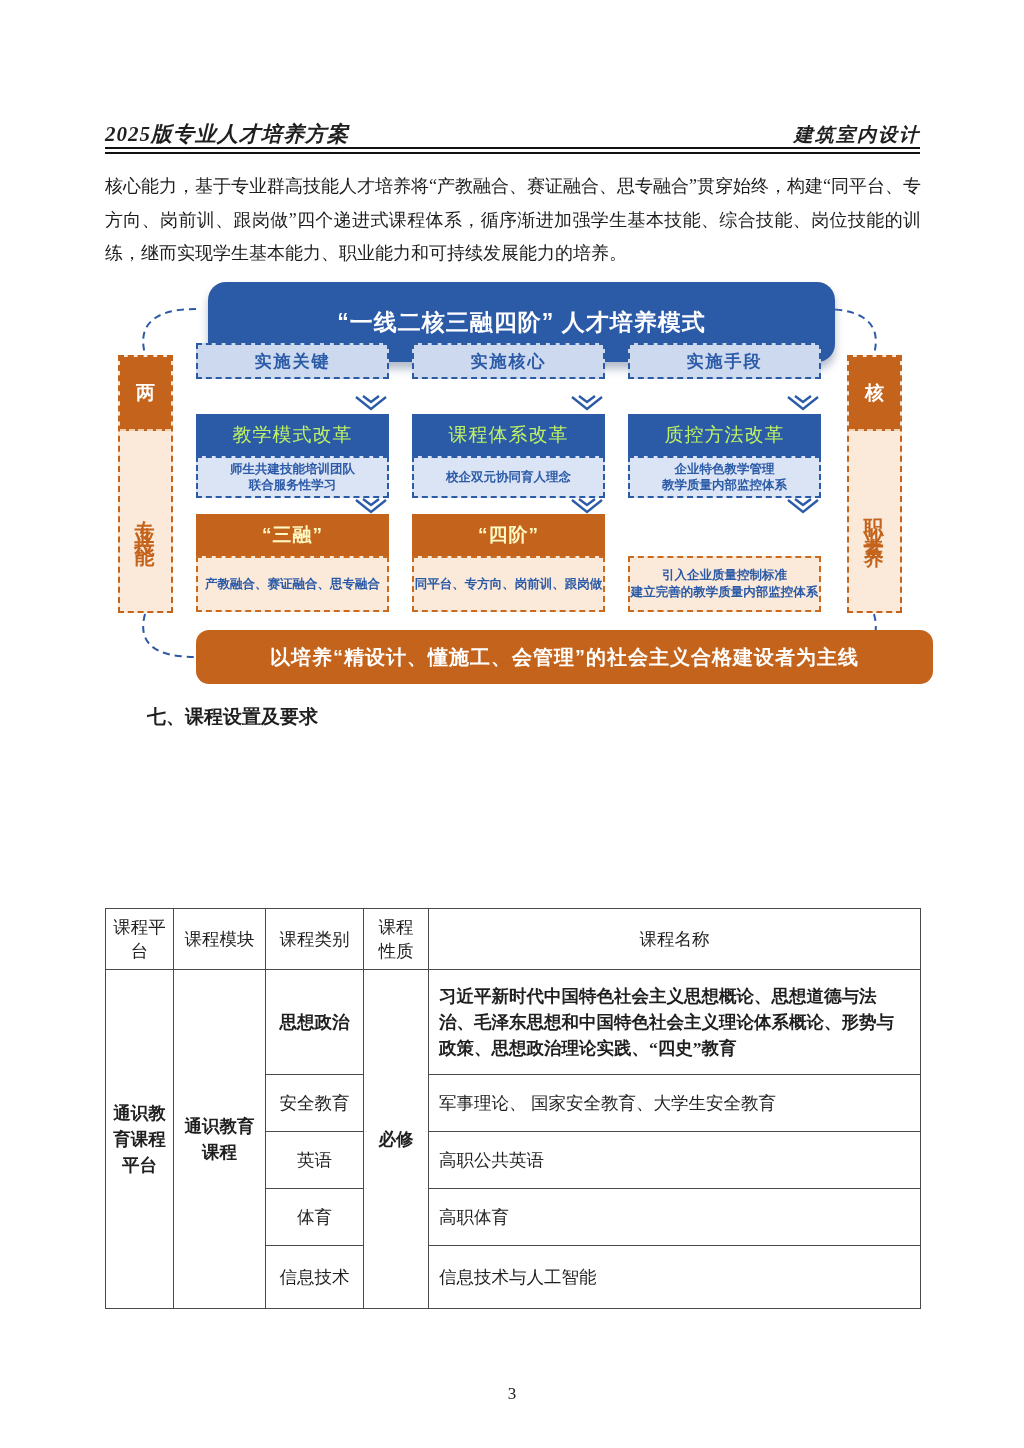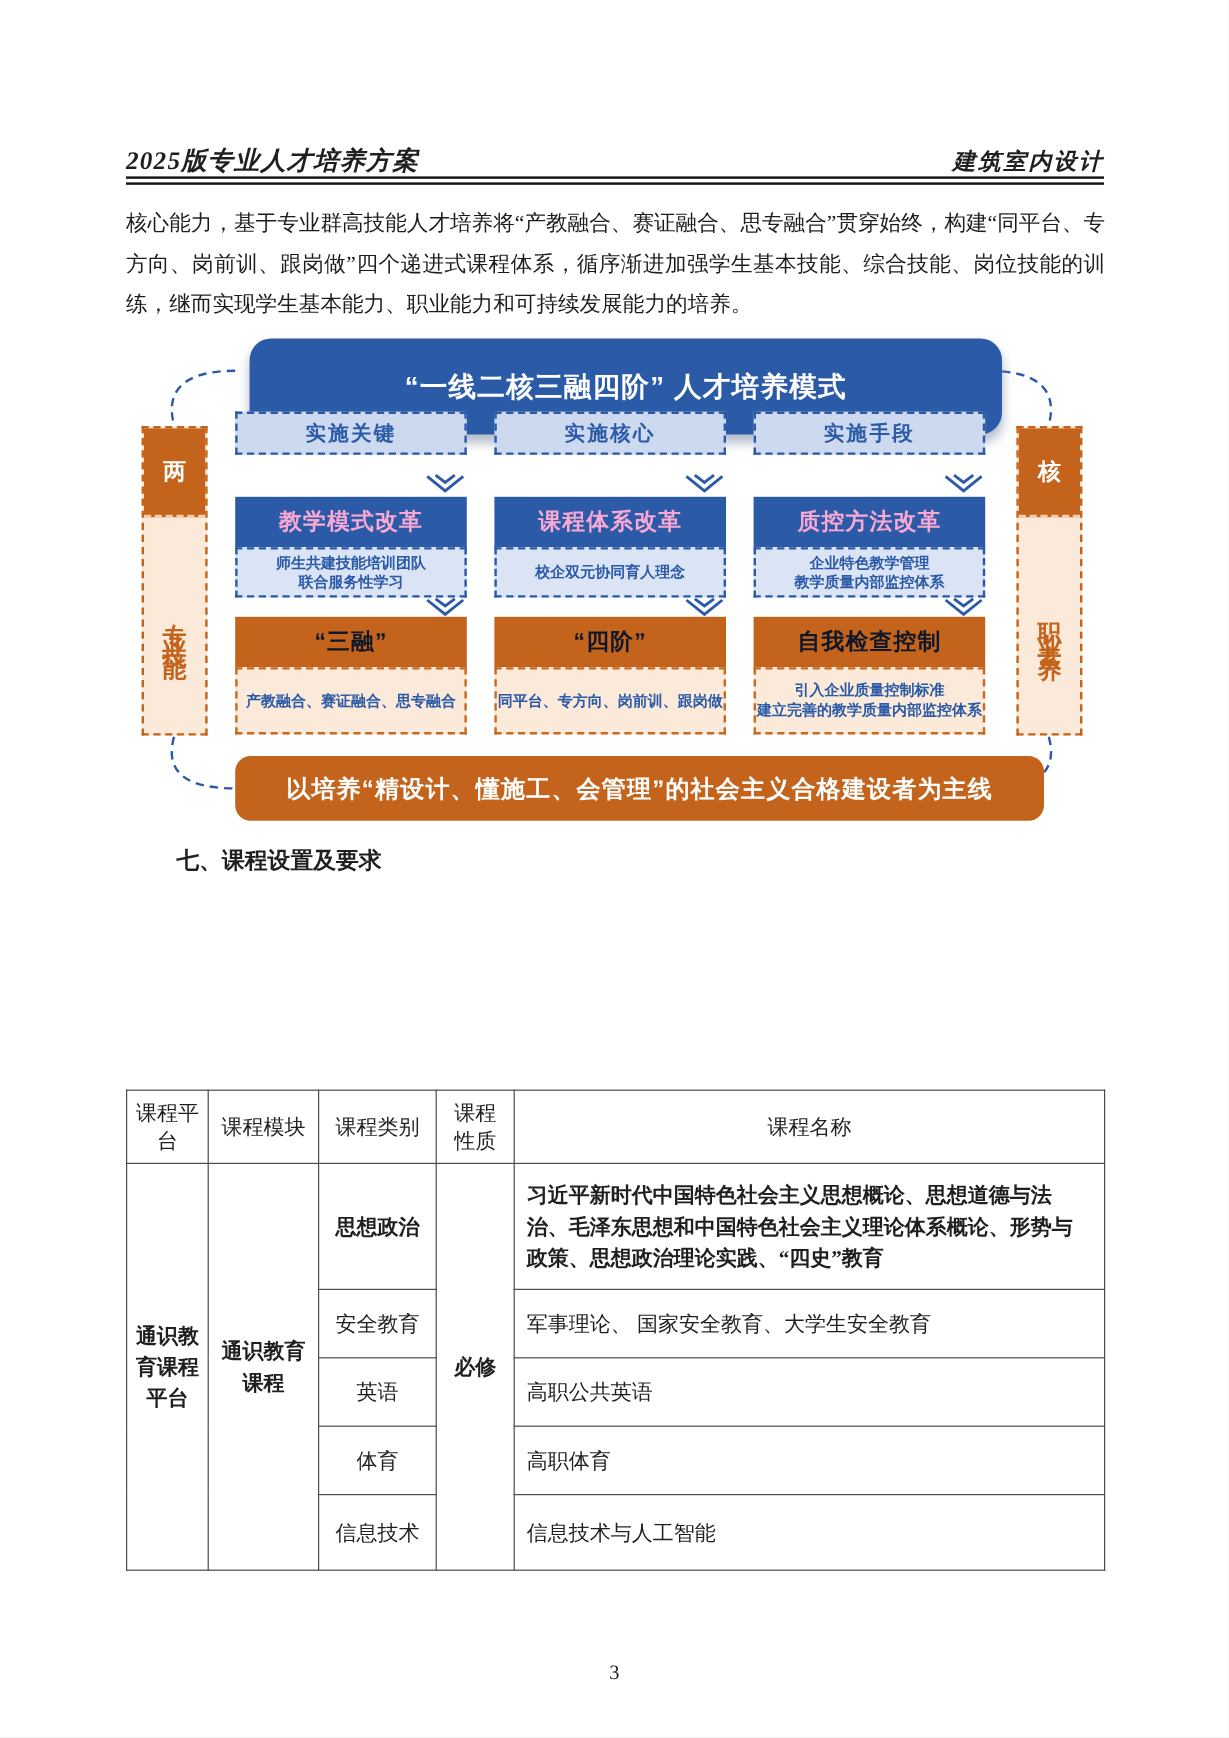--- a/index.html
+++ b/index.html
@@ -16,44 +16,44 @@
   .para{position:absolute;left:105px;width:816px;font-size:18px;line-height:33.5px;text-align:justify;color:#1c1c1c;}
   .para1{top:170px;}
   .sec-heading{position:absolute;left:105px;top:704px;width:815px;font-size:19px;font-weight:bold;text-indent:42px;}
   .para2{top:740px;line-height:34px;text-indent:40px;}
   
   .diagram{position:absolute;left:118px;top:278px;width:786px;height:416px;}
   .dg-abs{position:absolute;box-sizing:border-box;}
   .top-banner{left:78px;top:4px;width:627px;height:80px;background:#2b5aa7;border-radius:18px;
     display:flex;align-items:center;justify-content:center;color:#fff;font-size:23px;font-weight:bold;
     font-family:"Liberation Sans",sans-serif;letter-spacing:1px;box-shadow:0 7px 9px rgba(120,135,160,.55);margin-left:12px;}
-  .bottom-banner{left:78px;top:352px;width:674px;height:54px;background:#c4641c;border-radius:13px;
+  .bottom-banner{left:78px;top:352px;width:737px;height:54px;background:#c4641c;border-radius:13px;
     display:flex;align-items:center;justify-content:center;color:#fff;font-size:20px;font-weight:bold;
     font-family:"Liberation Sans",sans-serif;letter-spacing:1px;}
   .side-col{top:77px;width:55px;height:258px;border:2px dashed #c4641c;background:#fbe9d9;display:flex;flex-direction:column;}
   .side-col.left{left:0;}
   .side-col.right{left:729px;}
   .side-top{height:72px;background:#c4641c;border-bottom:2px dashed #f3cfae;display:flex;align-items:center;justify-content:center;
     color:#fff;font-size:19px;font-weight:bold;font-family:"Liberation Sans",sans-serif;}
   .side-vert{flex:1;display:flex;align-items:center;justify-content:center;
     writing-mode:vertical-rl;text-orientation:upright;color:#c4641c;font-size:20px;font-weight:bold;
     font-family:"Liberation Sans",sans-serif;letter-spacing:9px;margin:auto;}
   .dcol{top:0;width:193px;height:416px;}
   .dcol.c0{left:78px;} .dcol.c1{left:294px;} .dcol.c2{left:510px;}
   .stage-box{left:0;top:65px;width:193px;height:36px;background:#ccd9ef;border:2px dashed #2b5aa7;
     display:flex;align-items:center;justify-content:center;color:#2b5aa7;font-size:17px;font-weight:bold;
     font-family:"Liberation Sans",sans-serif;letter-spacing:2px;}
   .reform-head{left:0;top:136px;width:193px;height:42px;background:#2b5aa7;
-    display:flex;align-items:center;justify-content:center;color:#f9a8d4;font-size:19px;font-weight:bold;
+    display:flex;align-items:center;justify-content:center;color:#bef264;font-size:19px;font-weight:normal;
     font-family:"Liberation Sans",sans-serif;letter-spacing:1px;}
   .reform-sub{left:0;top:178px;width:193px;height:42px;background:#dbe4f5;border:2px dashed #2b5aa7;
     display:flex;align-items:center;justify-content:center;text-align:center;color:#2b5aa7;font-size:12.5px;font-weight:bold;
     font-family:"Liberation Sans",sans-serif;white-space:pre-line;line-height:16px;}
   .result-head{left:0;top:236px;width:193px;height:42px;background:#c4641c;
-    display:flex;align-items:center;justify-content:center;color:#0f172a;font-size:19px;font-weight:bold;
+    display:flex;align-items:center;justify-content:center;color:#fef9c3;font-size:19px;font-weight:bold;
     font-family:"Liberation Sans",sans-serif;letter-spacing:1px;}
   .result-sub{left:0;top:278px;width:193px;height:56px;background:#fbe9d9;border:2px dashed #c86a20;
     display:flex;align-items:center;justify-content:center;text-align:center;color:#2b5aa7;font-size:12.5px;font-weight:bold;
     font-family:"Liberation Sans",sans-serif;white-space:pre-line;line-height:17px;}
   .chev{left:78px;width:36px;height:18px;}
   .chev svg{display:block;}
   .chev.a1{top:116px;} .chev.a2{top:219px;}
   .chev-wrap{position:absolute;width:193px;display:flex;justify-content:center;}
   .arcs{position:absolute;left:0;top:0;width:786px;height:416px;pointer-events:none;}
   
@@ -168,21 +168,20 @@
       <div class="dg-abs reform-sub">企业特色教学管理
 教学质量内部监控体系</div>
       <div class="dg-abs chev-wrap chev a2">
         <svg width="36" height="18" viewBox="0 0 36 18">
             <g fill="none" stroke="#2b5aa7" stroke-width="2.4">
               <polyline points="3,3 18,15 33,3"></polyline>
               <polyline points="10,2 18,8 26,2"></polyline>
             </g>
           </svg>
       </div>
-      <div class="dg-abs result-head">自我检查控制</div>
       <div class="dg-abs result-sub">引入企业质量控制标准
 建立完善的教学质量内部监控体系</div>
     </div>
 
     <div class="dg-abs bottom-banner">以培养“精设计、懂施工、会管理”的社会主义合格建设者为主线</div>
   </div>
 
   <div class="sec-heading">七、课程设置及要求</div>
 
   <table class="course-table">

